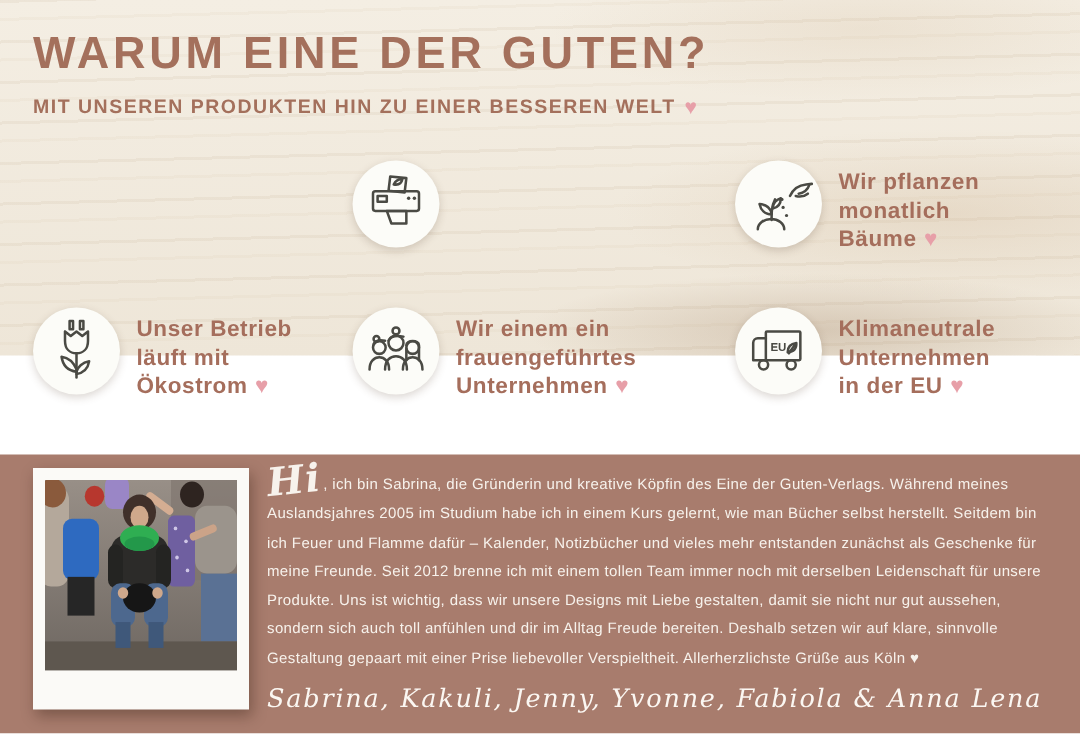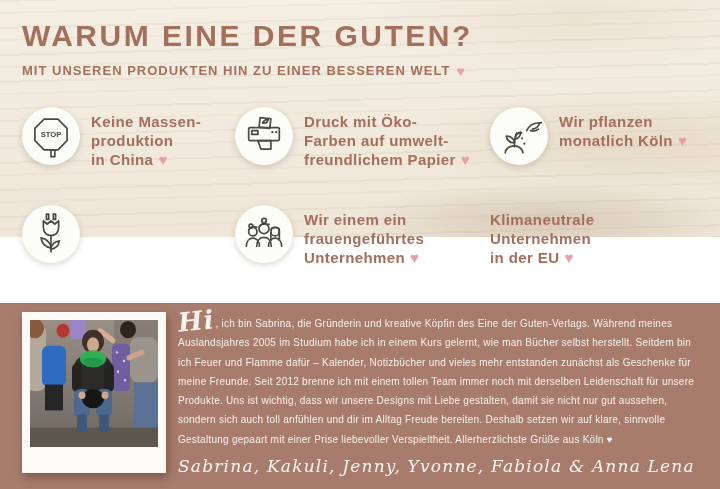--- a/index.html
+++ b/index.html
@@ -81,79 +81,69 @@
   <div class="top">
     <h1 class="title">WARUM EINE DER GUTEN?</h1>
     <div class="subtitle-row">
       <span class="subtitle">MIT UNSEREN PRODUKTEN HIN ZU EINER BESSEREN WELT</span>
       <span class="heart">♥</span>
     </div>
 
     <div class="features">
 
       <div class="feature">
-        <div class="icon-circle">
-          <svg viewBox="0 0 60 60">
-            <polygon class="ln" points="21,8 39,8 51,20 51,36 39,48 21,48 9,36 9,20"></polygon>
-            <rect class="ln" x="30" y="48" width="5" height="9"></rect>
-            <text x="30" y="31.5" font-size="10" text-anchor="middle">STOP</text>
-          </svg>
-        </div>
-        <div class="feat-text"><span>Keine Massen-
-produktion
-in China</span><span class="heart">♥</span></div>
       </div>
 
       <div class="feature">
         <div class="icon-circle">
           <svg viewBox="0 0 60 60">
             <path class="ln" d="M25,6 l14,1.5 -1.5,12.5 -14,-1.5 z"></path>
             <path class="ln" d="M28,13 q2.5,-5 7.5,-4.5 q-1,5.5 -7.5,4.5"></path>
             <rect class="ln" x="10" y="19" width="40" height="17" rx="2"></rect>
             <rect class="ln" x="14" y="23" width="8" height="5"></rect>
             <circle class="fl" cx="41" cy="25" r="1.5"></circle>
               <circle class="fl" cx="46" cy="25" r="1.5"></circle>
             <path class="ln" d="M22,36 h17 v11 h-13 z"></path>
           </svg>
         </div>
-        <div class="feat-text"><span>Druck mit Öko-
-Farben auf umwelt-
-freundlichem Papier</span><span class="heart">♥</span></div>
       </div>
 
       <div class="feature">
         <div class="icon-circle">
           <svg viewBox="0 0 60 60">
             <path class="ln" d="M12,52 a11.5,9 0 0 1 23,0"></path>
             <path class="ln" d="M24,44 C24,37 24,32 27,26"></path>
             <path class="ln" d="M24,39 C18,39 14.5,35 13.5,30 C20,30.5 23,34 24,38"></path>
             <path class="ln" d="M25,34 C29.5,33 32,29.5 32,25 C27.5,26.5 25.5,29 25,33"></path>
             <circle class="fl" cx="34" cy="33" r="1.4"></circle>
               <circle class="fl" cx="37" cy="40" r="1.4"></circle>
               <circle class="fl" cx="33" cy="26" r="1.4"></circle>
             <path class="ln" d="M40,23 c3,-6.5 8,-9.5 14,-10 l5,-0.5"></path>
             <path class="ln" d="M57,13 c-1.5,4.5 -5,7.5 -9.5,8"></path>
             <path class="ln" d="M45,23 c3.5,1 8,0 10.5,-2"></path>
           </svg>
         </div>
         <div class="feat-text"><span>Wir pflanzen
-monatlich Köln</span><span class="heart">♥</span></div>
+monatlich Bäume</span><span class="heart">♥</span></div>
       </div>
 
       <div class="feature">
         <div class="icon-circle">
           <svg viewBox="0 0 60 60">
             <rect class="ln" x="24" y="4" width="3" height="7"></rect>
             <rect class="ln" x="33" y="4" width="3" height="7"></rect>
             <path class="ln" d="M20,13 v8 c0,7 4,11 10,11 c6,0 10,-4 10,-11 v-8 l-5,4 -5,-4 -5,4 z"></path>
             <line class="ln" x1="30" y1="32" x2="30" y2="53"></line>
             <path class="ln" d="M30,48 c-8,-1 -12,-6 -13,-13 c7,1 11,6 13,11"></path>
             <path class="ln" d="M30,50 c6,-1 10,-5 11,-11 c-6,1 -10,5 -11,9"></path>
           </svg>
         </div>
+        <div class="feat-text"><span>Unser Betrieb
+läuft mit
+Ökostrom</span><span class="heart">♥</span></div>
       </div>
 
       <div class="feature">
         <div class="icon-circle">
           <svg viewBox="0 0 60 60">
             <circle class="ln" cx="15.5" cy="27" r="5.5"></circle>
             <path class="ln" d="M10.5,24 q2,-4.5 10,-3"></path>
             <circle class="ln" cx="13" cy="19.5" r="2.5"></circle>
             <path class="ln" d="M7,46 c0,-7 4,-10.5 8.5,-10.5 c4.5,0 8.5,3.5 8.5,10.5"></path>
             <circle class="ln" cx="44.5" cy="27" r="5.5"></circle>
@@ -165,20 +155,31 @@
             <path class="ln" d="M23.5,21 q2.5,-5.5 13,-3.5"></path>
             <path class="ln" d="M20.5,46 c0,-8 4.5,-11.5 9.5,-11.5 c5,0 9.5,3.5 9.5,11.5"></path>
           </svg>
         </div>
         <div class="feat-text"><span>Wir einem ein
 frauengeführtes
 Unternehmen</span><span class="heart">♥</span></div>
       </div>
 
       <div class="feature">
+        <div class="icon-circle">
+          <svg viewBox="0 0 60 60">
+            <rect class="ln" x="19" y="13" width="30" height="25" rx="1"></rect>
+            <path class="ln" d="M19,19 h-7 a4,4 0 0 0 -4,4 v15 h11"></path>
+            <circle class="ln" cx="17" cy="42" r="4"></circle>
+            <circle class="ln" cx="41" cy="42" r="4"></circle>
+            <text x="23" y="30" font-size="10">EU</text>
+            <path class="ln" d="M38,31 q0,-7 7.5,-8 q0.5,7.5 -7.5,8"></path>
+            <line class="ln" x1="39" y1="32" x2="44" y2="25"></line>
+          </svg>
+        </div>
         <div class="feat-text"><span>Klimaneutrale
 Unternehmen
 in der EU</span><span class="heart">♥</span></div>
       </div>
 
     </div>
   </div>
 
   <div class="bottom">
 

